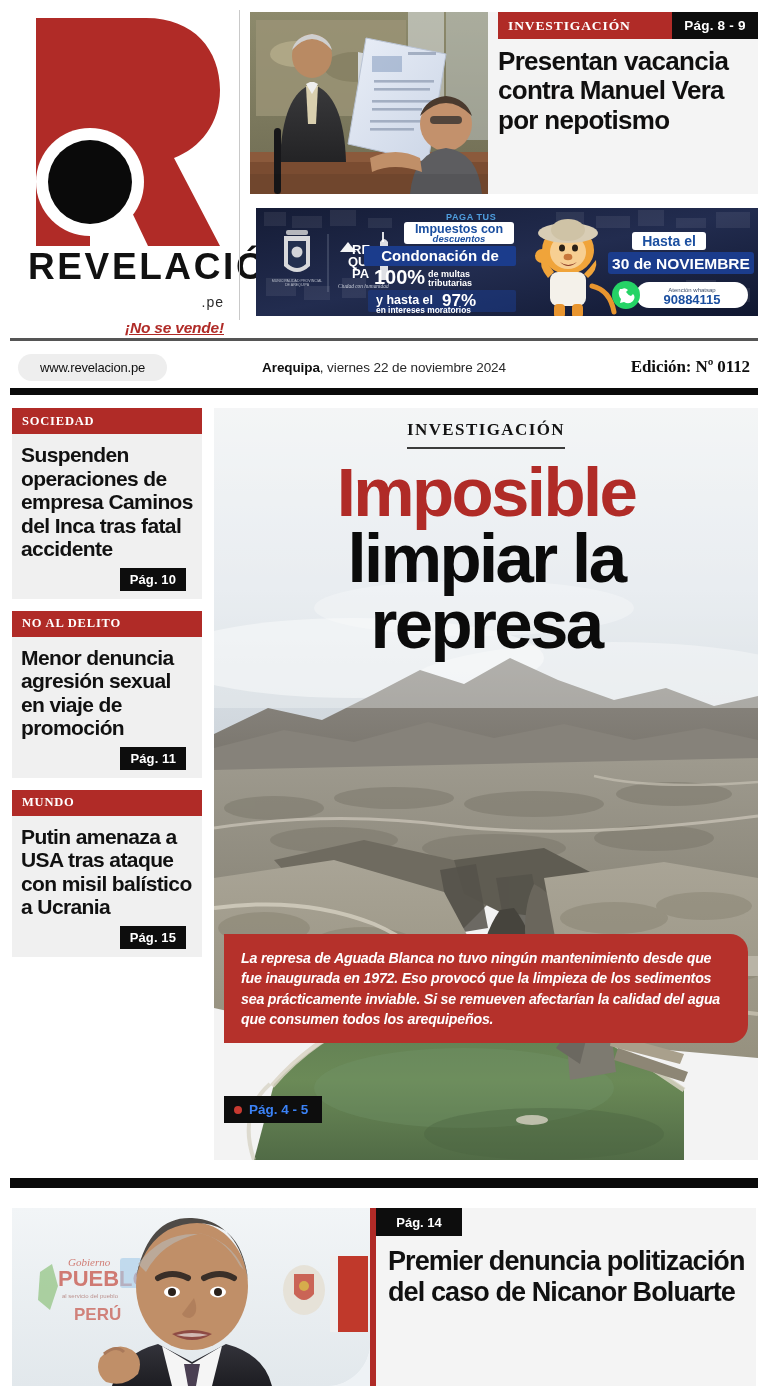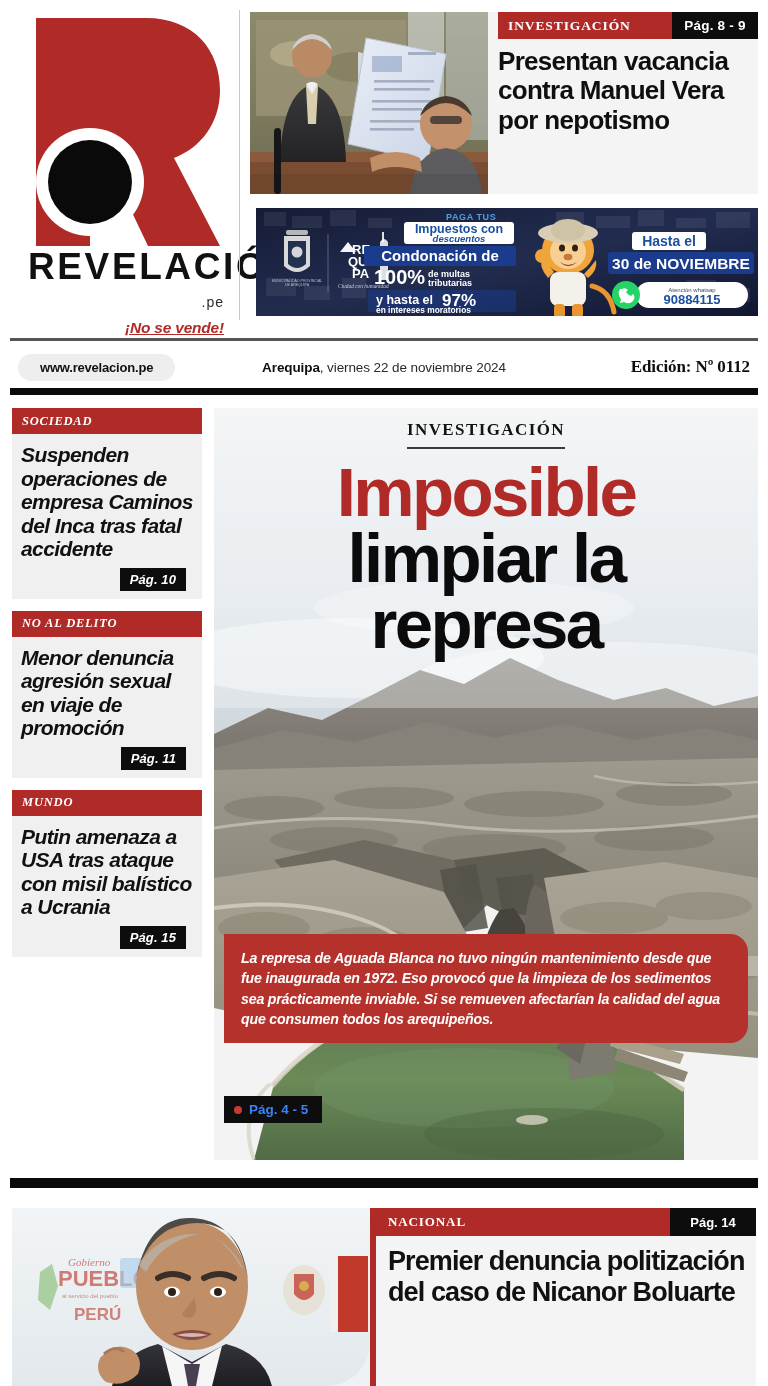--- a/index.html
+++ b/index.html
@@ -187,21 +187,21 @@
     width: 768px; height: 30px;
     display: flex;
     align-items: center;
   }
   .site-pill {
     margin-left: 18px;
     background: #eeeeee;
     border-radius: 16px;
     padding: 6px 22px;
     font-size: 13px;
-    font-weight: 700;
+    font-weight: 400;
     color: #111111;
     letter-spacing: -0.2px;
   }
   .dateline {
     position: absolute;
     left: 0; width: 768px;
     text-align: center;
     font-size: 13.5px;
     color: #2a2a2a;
     letter-spacing: -0.1px;
@@ -229,21 +229,20 @@
     left: 0; top: 408px;
     width: 768px;
     height: 760px;
   }
 
   
   .sidebar {
     position: absolute;
     left: 12px; top: 0;
     width: 224px;
-    font-style: italic;
   }
   .side-card {
     width: 190px;
     background: #f0f0f0;
     margin-bottom: 12px;
     padding-bottom: 8px;
   }
   .side-tag {
     width: 100%;
     height: 26px;
@@ -855,20 +854,19 @@
 
         <path d="M88 150 Q104 132 120 142 Q132 150 126 166 Q112 180 94 174 Q82 164 88 150 Z" fill="#c08f68"></path>
         <path d="M92 146 Q104 136 112 144" stroke="#a9795a" stroke-width="3" fill="none"></path>
       </svg>
     </div>
 
     <div class="bottom-accent"></div>
 
     <div class="bottom-text">
       <div class="bottom-tagrow">
-        <div class="bottom-tag-red">NACIONAL</div>
         <div class="bottom-tag-black">Pág. 14</div>
       </div>
       <div class="bottom-headline">Premier denuncia politización del caso de Nicanor Boluarte</div>
     </div>
   </div>
 
 </div>
 
 </body></html>

